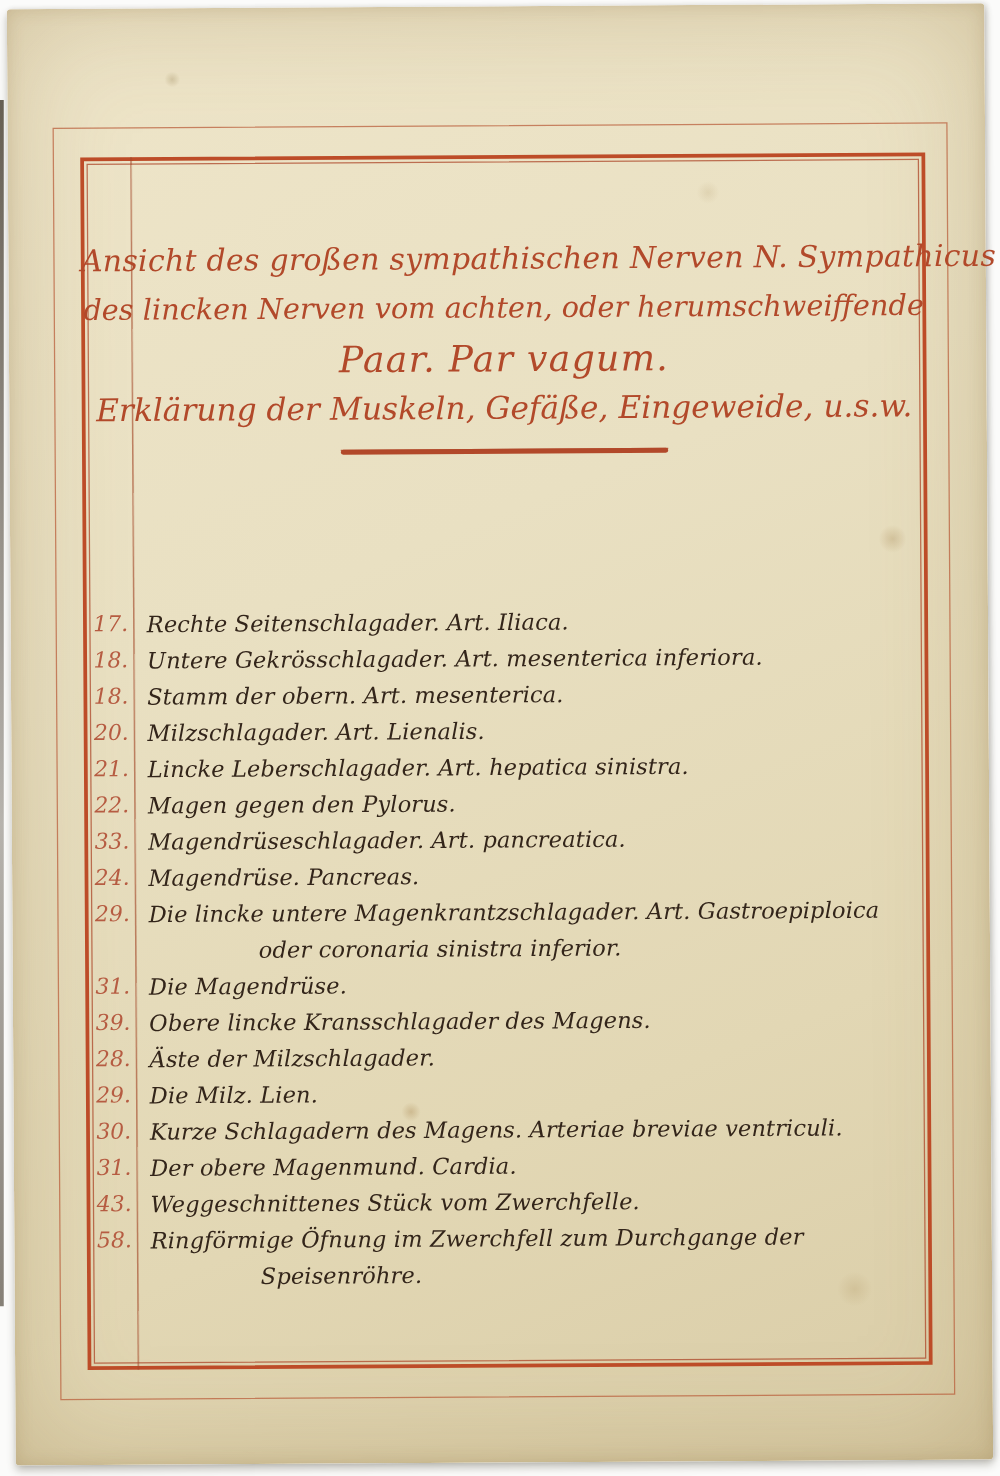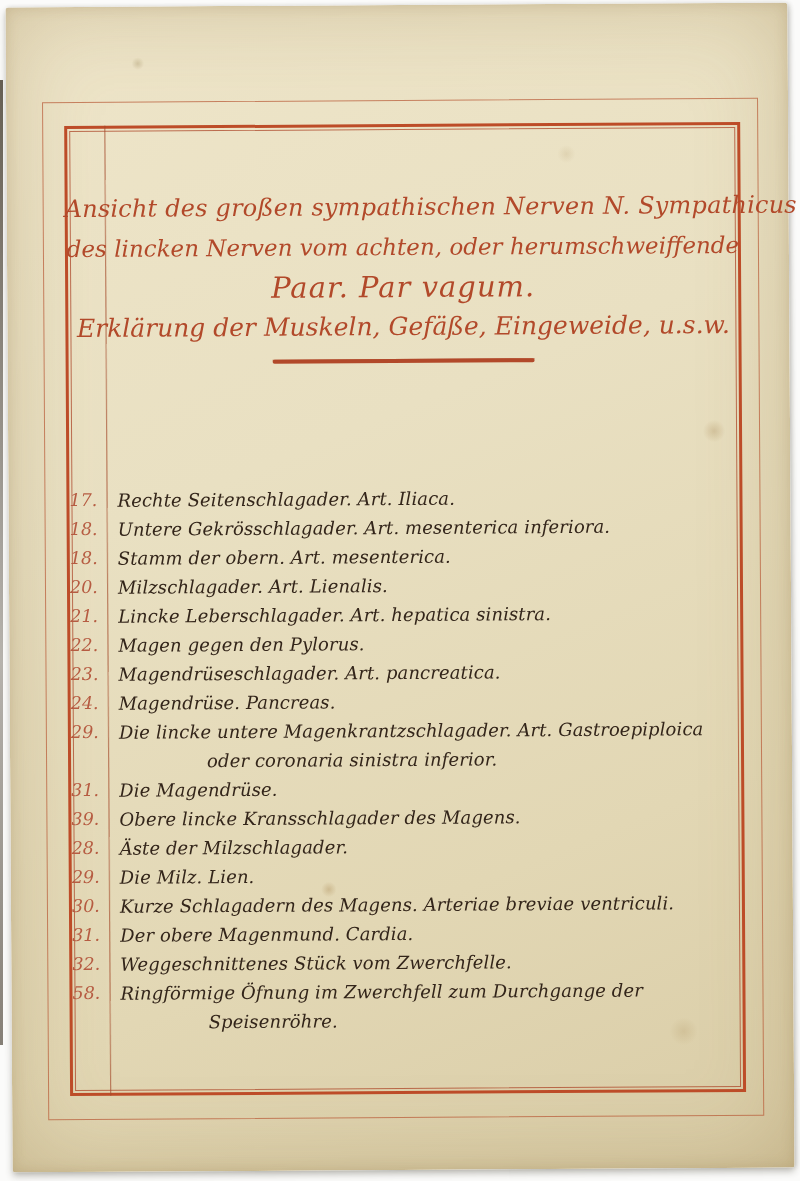--- a/index.html
+++ b/index.html
@@ -78,21 +78,21 @@
     background: var(--red-ink); opacity: .8;
   }
 
   .entry-list {
     position: absolute; left: 56px; top: 479px; width: 676px;
     font-style: italic; font-size: 18px; line-height: 29px;
     color: var(--black-ink);
   }
   .entry-row { display: flex; align-items: flex-start; }
   .entry-num {
-    flex: none; width: 38px; text-align: center;
+    flex: none; width: 38px; text-align: right;
     color: var(--num-red); font-size: 17.5px;
   }
   .entry-text {
     flex: 1; margin-left: 15px;
     padding-left: 88px; text-indent: -88px; 
     letter-spacing: .1px;
   }
 </style>
 </head>
 <body>
@@ -141,21 +141,21 @@
           <span class="entry-num">21.</span>
           <span class="entry-text">Lincke Leberschlagader. Art. hepatica sinistra.</span>
         </div>
 
         <div class="entry-row">
           <span class="entry-num">22.</span>
           <span class="entry-text">Magen gegen den Pylorus.</span>
         </div>
 
         <div class="entry-row">
-          <span class="entry-num">23.</span>
+          <span class="entry-num">33.</span>
           <span class="entry-text">Magendrüseschlagader. Art. pancreatica.</span>
         </div>
 
         <div class="entry-row">
           <span class="entry-num">24.</span>
           <span class="entry-text">Magendrüse. Pancreas.</span>
         </div>
 
         <div class="entry-row">
           <span class="entry-num">29.</span>
@@ -186,21 +186,21 @@
           <span class="entry-num">30.</span>
           <span class="entry-text">Kurze Schlagadern des Magens. Arteriae breviae ventriculi.</span>
         </div>
 
         <div class="entry-row">
           <span class="entry-num">31.</span>
           <span class="entry-text">Der obere Magenmund. Cardia.</span>
         </div>
 
         <div class="entry-row">
-          <span class="entry-num">32.</span>
+          <span class="entry-num">43.</span>
           <span class="entry-text">Weggeschnittenes Stück vom Zwerchfelle.</span>
         </div>
 
         <div class="entry-row">
           <span class="entry-num">58.</span>
           <span class="entry-text">Ringförmige Öfnung im Zwerchfell zum Durchgange der Speisenröhre.</span>
         </div>
       </div>
 
   </div>

